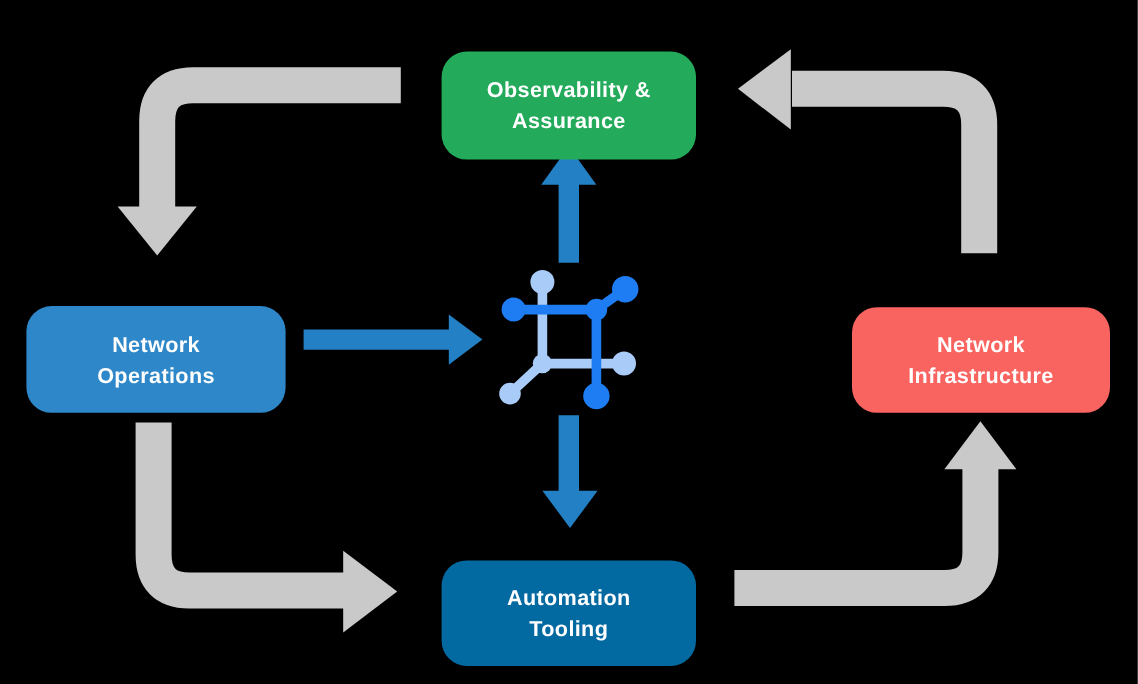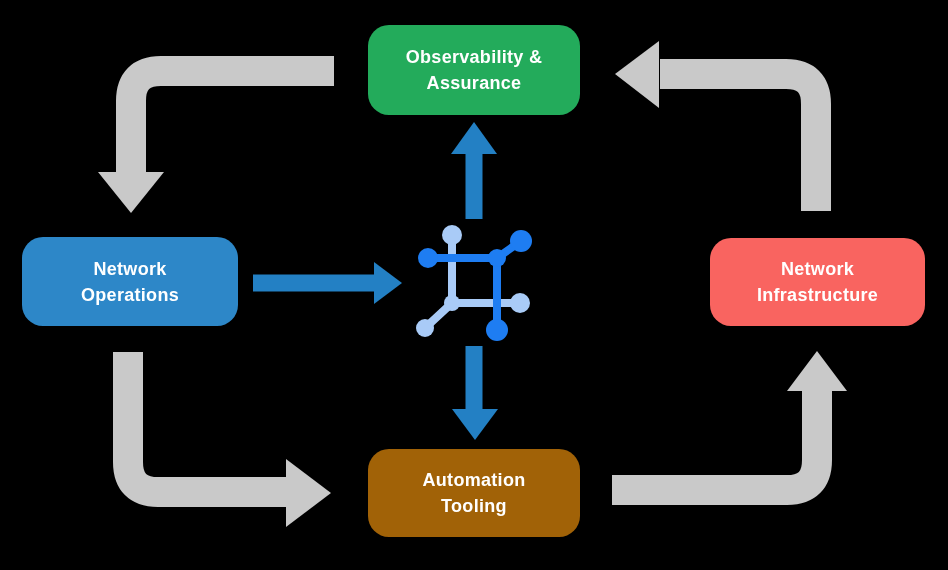--- a/index.html
+++ b/index.html
@@ -15,20 +15,21 @@
     left: 0; top: 0;
     width: 948px; height: 570px;
   }
   .node {
     position: absolute;
     display: flex;
     align-items: center;
     justify-content: center;
     border-radius: 21px;
     text-align: center;
+    margin-top: 18px;
   }
   .node .label {
     color: #FFFFFF;
     font-size: 18px;
     font-weight: 700;
     letter-spacing: 0.3px;
     line-height: 26px;
     white-space: pre-line;
   }
   .node-observability        { left: 368px; top: 25px;  width: 212px; height: 90px; }
@@ -109,18 +110,18 @@
   <div class="node node-network-operations" style="background-color: rgb(45, 135, 200);">
     <span class="label">Network
 Operations</span>
   </div>
 
   <div class="node node-network-infrastructure" style="background-color: rgb(249, 100, 96);">
     <span class="label">Network
 Infrastructure</span>
   </div>
 
-  <div class="node node-automation-tooling" style="background-color: #a16207;">
+  <div class="node node-automation-tooling" style="background-color: #0369a1;">
     <span class="label">Automation
 Tooling</span>
   </div>
 
 </div>
 
 </body></html>

